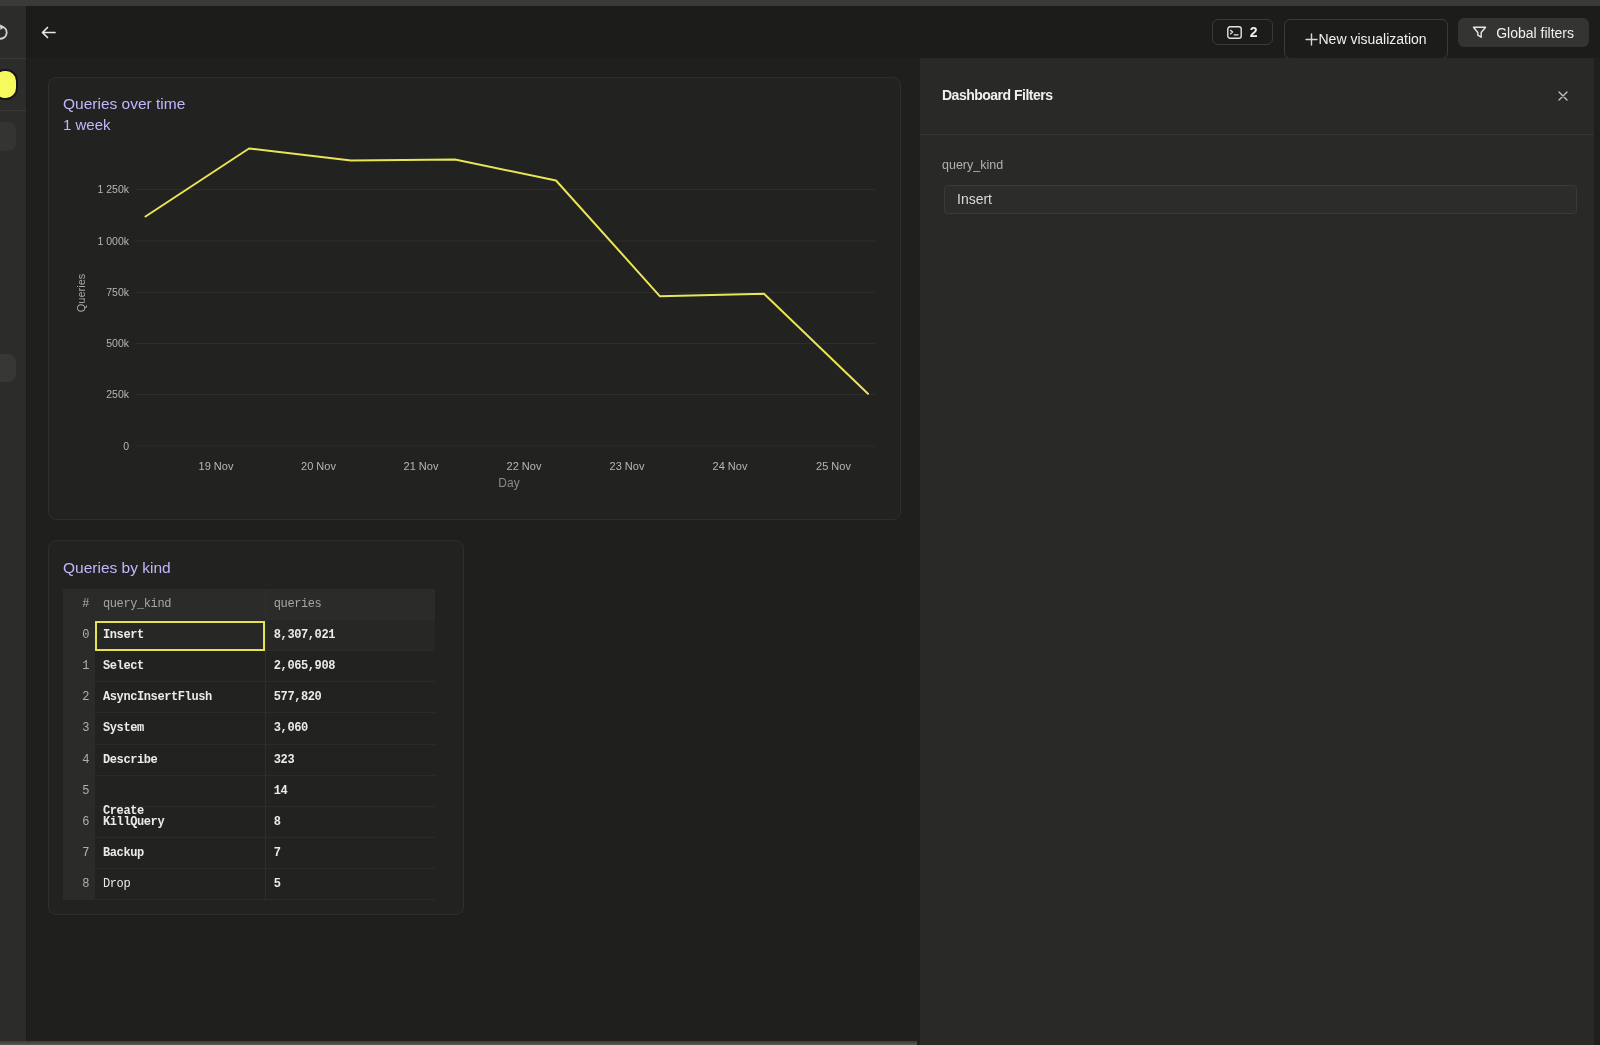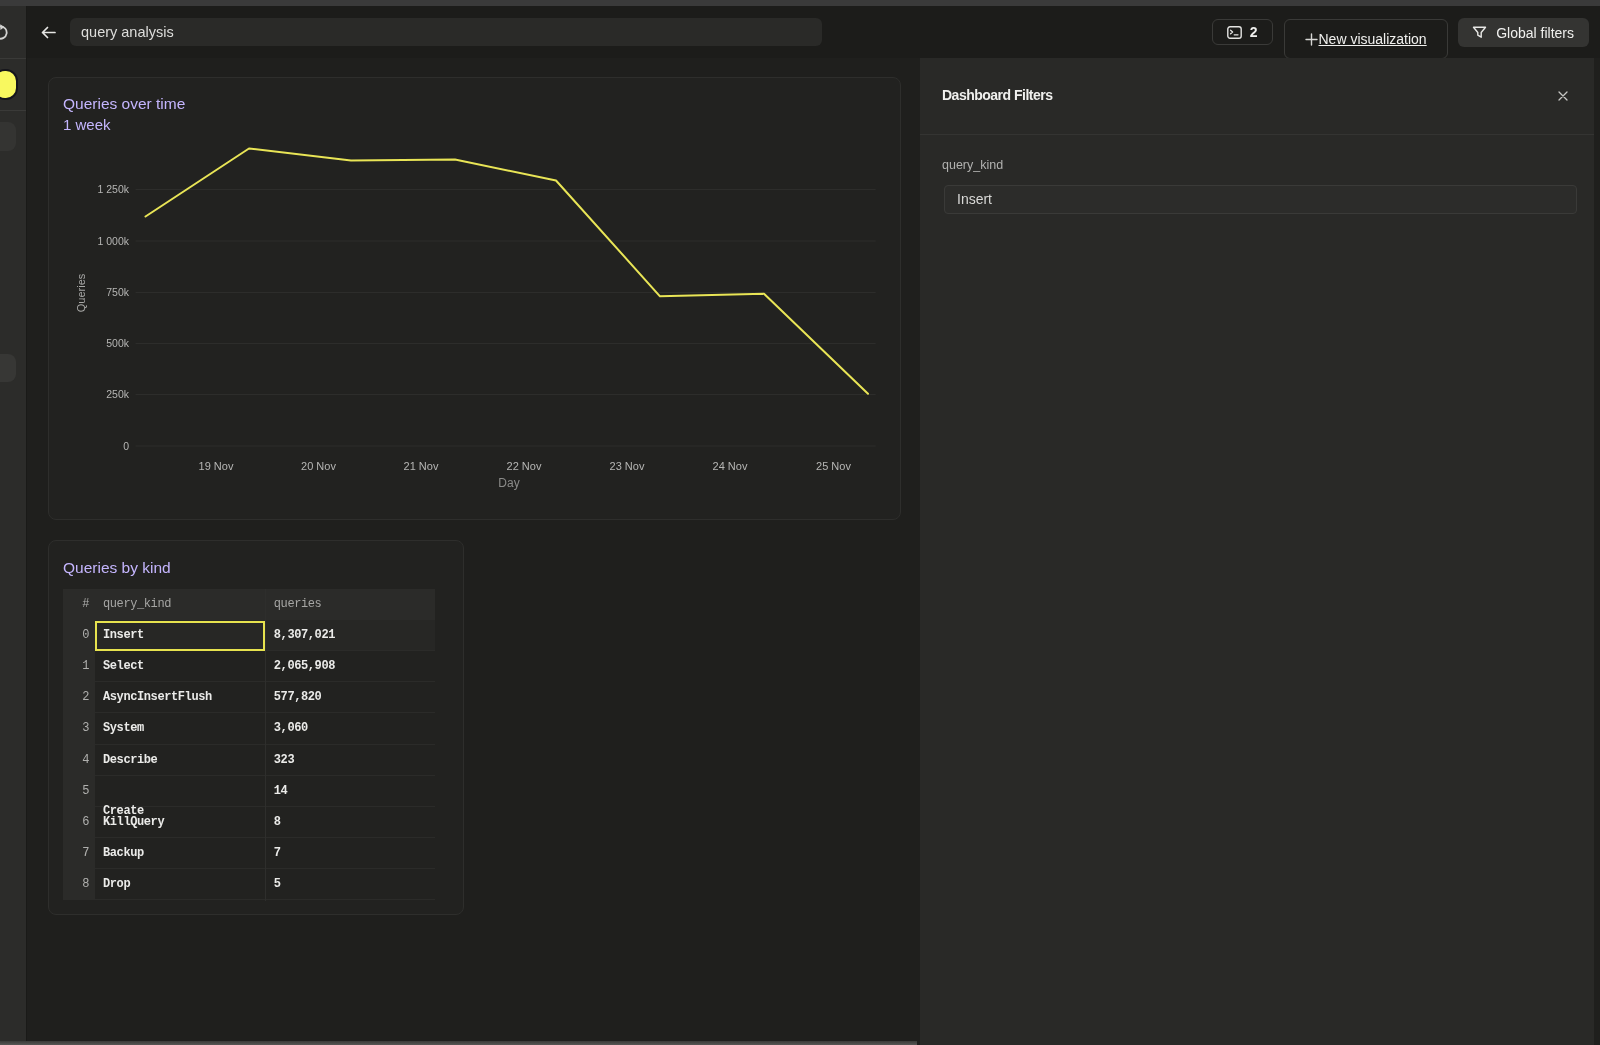--- a/index.html
+++ b/index.html
@@ -11,21 +11,21 @@
   #sb-divider { left:0; top:103.5px; width:26px; height:1px; background:#3a3a38; }
   #sb-yellow { left:-7px; top:62.5px; width:24.5px; height:31px; background:#f8f85f; border:2px solid #15151c; border-radius:12px; }
   #sb-grey1 { left:-7px; top:116px; width:23px; height:29px; background:#343432; border-radius:8px; }
   #sb-grey2 { left:-7px; top:348px; width:23px; height:28px; background:#373735; border-radius:8px; }
   #topbar { left:27px; top:6px; width:1573px; height:52px; background:#1c1c1a; }
   #tb-input { left:43px; top:12px; width:752px; height:28px; background:#2a2a28; border-radius:6px;
     color:#dededc; font-size:14.5px; line-height:28px; padding-left:11px; }
   .btn { position:absolute; border-radius:6px; color:#f0f0ee; font-size:14px;
     display:flex; align-items:center; justify-content:center; }
   #btn-term { left:1184.6px; top:13px; width:61px; height:26px; border:1px solid #3a3a38; gap:8px; }
-  #btn-new { left:1256.6px; top:13px; width:164px; height:40px; border:1px solid #3a3a38; gap:1px;text-decoration:underline; }
+  #btn-new { left:1256.6px; top:13px; width:164px; height:40px; border:1px solid #3a3a38; gap:1px; }
   #btn-glob { left:1430.6px; top:12px; width:131px; height:29px; background:#343432; gap:9px; }
   #main { left:27px; top:58px; width:893px; height:987px; background:#1f1f1d; }
   .card { position:absolute; background:#222220; border:1px solid #2e2e2c; border-radius:8px; }
   #card1 { left:21px; top:19px; width:853px; height:443px; }
   #card2 { left:21px; top:482px; width:416px; height:375px;padding-left:16px; }
   .ctitle { position:absolute; color:#c4b5fd; font-weight:normal; font-size:15.5px; }
   #panel { left:920px; top:58px; width:680px; height:987px; background:#292927; }
   #panel-gutter { left:674px; top:0; width:6px; height:987px; background:#1f1f1d; }
   #panel-title { left:22px; top:28.5px; color:#f0f0ee; font-size:14px; font-weight:bold; letter-spacing:-0.5px; }
   #panel-x { left:637px; top:32px; }
@@ -47,21 +47,20 @@
   <div class="abs" id="sb-yellow"></div>
   <div class="abs" id="sb-divider"></div>
   <div class="abs" style="left:0; top:52px; width:26px; height:1px; background:#3a3a38;"></div>
   <div class="abs" id="sb-grey1"></div>
   <div class="abs" id="sb-grey2"></div>
 </div>
 <div class="abs" id="topbar">
   <svg class="abs" style="left:12px; top:17px;" width="19" height="19" viewBox="0 0 19 19" fill="none">
     <path d="M16 9.5 H3.5 M8.5 4.5 L3.5 9.5 L8.5 14.5" stroke="#e6e6e4" stroke-width="1.7" stroke-linecap="round" stroke-linejoin="round"></path>
   </svg>
-  <div class="abs" id="tb-input">query analysis</div>
   <div class="btn" id="btn-term">
     <svg width="15" height="13" viewBox="0 0 15 13" fill="none">
       <rect x="0.8" y="0.8" width="13.4" height="11.4" rx="2.2" stroke="#e4e4e2" stroke-width="1.4"></rect>
       <path d="M3.6 4.2 L5.6 6 L3.6 7.8" stroke="#e4e4e2" stroke-width="1.3" stroke-linecap="round" stroke-linejoin="round"></path>
       <path d="M7.2 8.8 H11" stroke="#e4e4e2" stroke-width="1.3" stroke-linecap="round"></path>
     </svg>
     <span style="font-weight:600;">2</span>
   </div>
   <div class="btn" id="btn-new">
     <svg width="13" height="13" viewBox="0 0 13 13" fill="none">
@@ -145,21 +144,21 @@
       <div style="position:absolute;left:0;top:217.89999999999998px;width:372px;height:31.15px;background:transparent;border-bottom:1px solid #2b2b29;"></div>
       <div style="position:absolute;left:0;top:217.89999999999998px;width:32.5px;height:31.15px;line-height:31.15px;text-align:right;padding-right:6px;color:#b0b0ae;background:#2b2b29;">6</div>
       <div style="position:absolute;left:40.5px;top:217.89999999999998px;height:31.15px;line-height:31.15px;color:#ebebe9;font-weight:bold;">KillQuery</div>
       <div style="position:absolute;left:211.3px;top:217.89999999999998px;height:31.15px;line-height:31.15px;color:#ebebe9;font-weight:bold;">8</div>
       <div style="position:absolute;left:0;top:249.04999999999998px;width:372px;height:31.15px;background:transparent;border-bottom:1px solid #2b2b29;"></div>
       <div style="position:absolute;left:0;top:249.04999999999998px;width:32.5px;height:31.15px;line-height:31.15px;text-align:right;padding-right:6px;color:#b0b0ae;background:#2b2b29;">7</div>
       <div style="position:absolute;left:40.5px;top:249.04999999999998px;height:31.15px;line-height:31.15px;color:#ebebe9;font-weight:bold;">Backup</div>
       <div style="position:absolute;left:211.3px;top:249.04999999999998px;height:31.15px;line-height:31.15px;color:#ebebe9;font-weight:bold;">7</div>
       <div style="position:absolute;left:0;top:280.2px;width:372px;height:31.15px;background:transparent;border-bottom:1px solid #2b2b29;"></div>
       <div style="position:absolute;left:0;top:280.2px;width:32.5px;height:31.15px;line-height:31.15px;text-align:right;padding-right:6px;color:#b0b0ae;background:#2b2b29;">8</div>
-      <div style="position:absolute;left:40.5px;top:280.2px;height:31.15px;line-height:31.15px;color:#ebebe9;font-weight:bold;">Drop</div>
+      <div style="position:absolute;left:40.5px;top:280.2px;height:31.15px;line-height:31.15px;color:#ebebe9;font-weight:normal;">Drop</div>
       <div style="position:absolute;left:211.3px;top:280.2px;height:31.15px;line-height:31.15px;color:#ebebe9;font-weight:bold;">5</div>
       <div style="position:absolute;left:202.3px;top:0;width:1px;height:312px;background:#2e2e2c;"></div>
       <div style="position:absolute;left:32.5px;top:31.6px;width:169.8px;height:30.4px;border:2px solid #e6e24e;"></div>
     </div>
   </div>
 </div>
 <div class="abs" id="panel">
   <div class="abs" id="panel-title">Dashboard Filters</div>
   <svg class="abs" id="panel-x" width="12" height="12" viewBox="0 0 12 12">
     <path d="M2 2 L10 10 M10 2 L2 10" stroke="#c6c6c4" stroke-width="1.3" stroke-linecap="round"></path>

